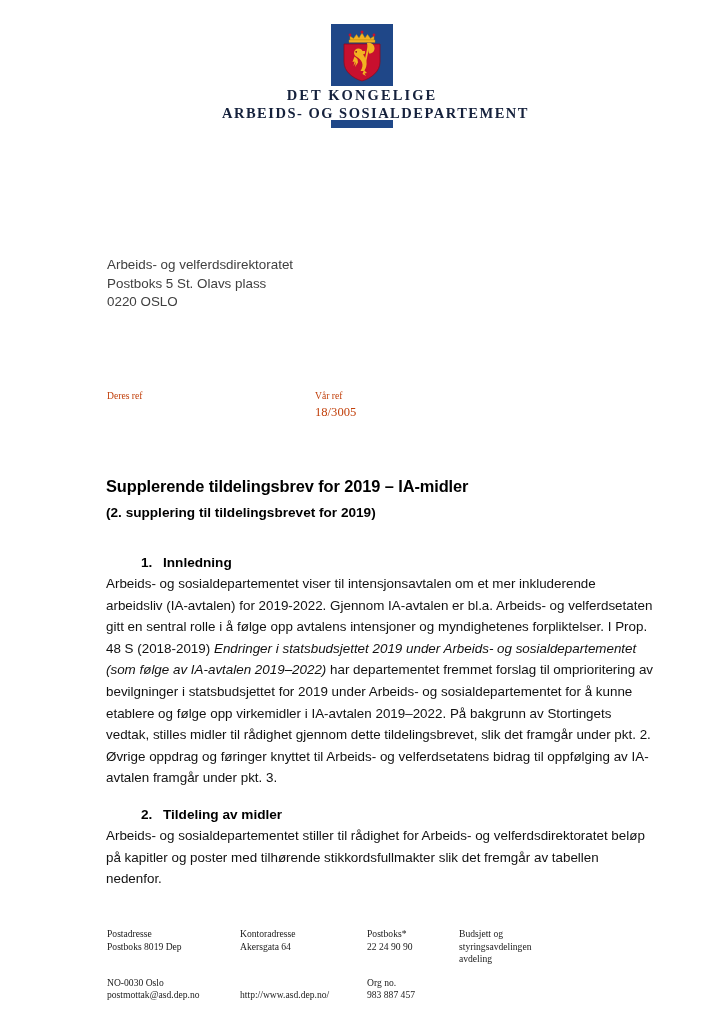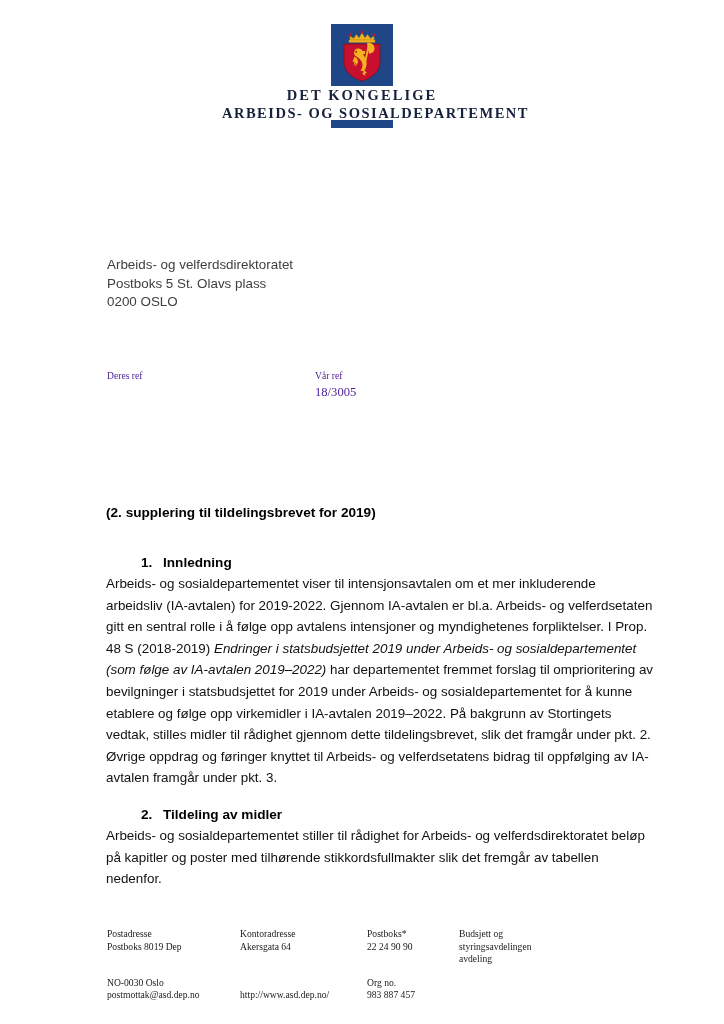--- a/index.html
+++ b/index.html
@@ -96,24 +96,24 @@
     top: 256px;
     font-size: 13.4px;
     line-height: 18.6px;
     color: #404040;
   }
 
   
   .refrow {
     position: absolute;
     left: 107px;
-    top: 369px;
+    top: 389px;
     width: 520px;
     font-family: "Liberation Serif", serif;
-    color: #4c1d95;
+    color: #c2410c;
   }
   .refrow .cols {
     display: flex;
   }
   .refcol-1 { width: 208px; }
   .refcol-2 { width: 172px; }
   .refcol-3 { width: 140px; }
   .ref-label {
     font-size: 9.6px;
     line-height: 13px;
@@ -229,36 +229,37 @@
       <div class="logo-text">
         <div class="l1">DET KONGELIGE</div>
         <div class="l2">ARBEIDS- OG SOSIALDEPARTEMENT</div>
       </div>
     </div>
   </div>
 
   <div class="recipient">
     <div>Arbeids- og velferdsdirektoratet</div>
     <div>Postboks 5 St. Olavs plass</div>
-    <div>0200 OSLO</div>
+    <div>0220 OSLO</div>
   </div>
 
   <div class="refrow">
     <div class="cols">
       <div class="refcol-1">
         <div class="ref-label">Deres ref</div>
         <div class="ref-value"></div>
       </div>
       <div class="refcol-2">
         <div class="ref-label">Vår ref</div>
         <div class="ref-value">18/3005</div>
       </div>
     </div>
   </div>
 
+  <div class="doc-title">Supplerende tildelingsbrev for 2019 – IA-midler</div>
   <div class="doc-subtitle">(2. supplering til tildelingsbrevet for 2019)</div>
 
   <div class="content">
 
     <div>
       <p class="section-heading">
         <span class="num">1.</span><span>Innledning</span>
       </p>
       <p class="para"><span>Arbeids- og sosialdepartementet viser til intensjonsavtalen om et mer inkluderende arbeidsliv (IA-avtalen) for 2019-2022. Gjennom IA-avtalen er bl.a. Arbeids- og velferdsetaten gitt en sentral rolle i å følge opp avtalens intensjoner og myndighetenes forpliktelser. I Prop. 48 S (2018-2019) </span><em>Endringer i statsbudsjettet 2019 under Arbeids- og sosialdepartementet (som følge av IA-avtalen 2019–2022)</em><span> har departementet fremmet forslag til omprioritering av bevilgninger i statsbudsjettet for 2019 under Arbeids- og sosialdepartementet for å kunne etablere og følge opp virkemidler i IA-avtalen 2019–2022. På bakgrunn av Stortingets vedtak, stilles midler til rådighet gjennom dette tildelingsbrevet, slik det framgår under pkt. 2. Øvrige oppdrag og føringer knyttet til Arbeids- og velferdsetatens bidrag til oppfølging av IA-avtalen framgår under pkt. 3.</span></p>
     </div>

